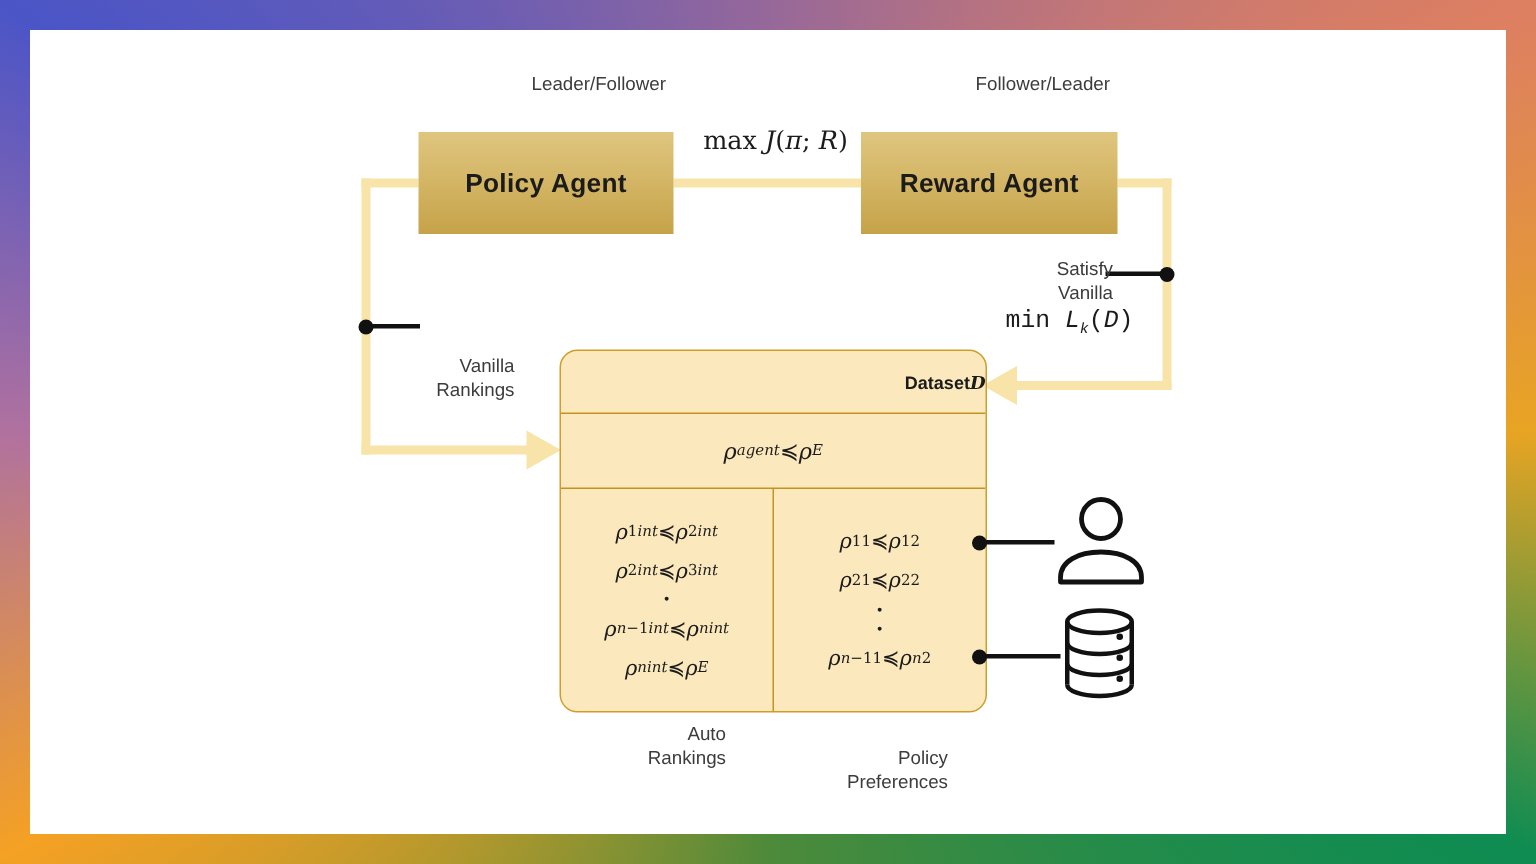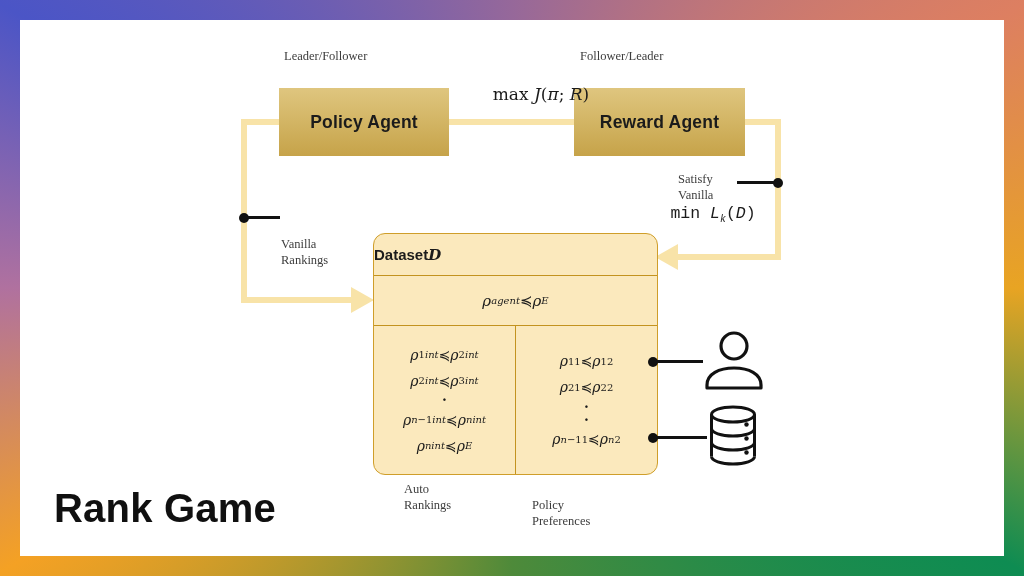--- a/index.html
+++ b/index.html
@@ -5,42 +5,42 @@
   html,body{margin:0;padding:0;}
   .stage{
     position:relative;width:1024px;height:576px;overflow:hidden;
     font-family:"Liberation Sans",sans-serif;
     background:conic-gradient(from 0deg at 50% 50%,
       #96689A 0deg,#DD7F61 61deg,#E8A423 90deg,#0E8C52 119deg,
       #4E8A3A 180deg,#F4A124 241deg,#B0719F 270deg,#4B55C6 299deg,#96689A 360deg);
   }
   .panel{position:absolute;inset:20px;background:#ffffff;}
   .abs{position:absolute;box-sizing:border-box;}
-  .small-label{font-size:12.5px;line-height:16px;color:#3c3c3c;text-align:left;white-space:pre-line;font-family:Liberation Serif, serif;}
+  .small-label{font-size:12.5px;line-height:16px;color:#3c3c3c;text-align:right;white-space:pre-line;}
   .agent-box{
     width:170px;height:68px;display:flex;align-items:center;justify-content:center;
     background:linear-gradient(180deg,#DFC67F 0%,#C6A349 100%);
     font-weight:700;font-size:17.5px;color:#1b1b1b;letter-spacing:.2px;
   }
   .conn{background:#F8E3A8;}
   .arrow-right{width:0;height:0;border-top:13px solid transparent;border-bottom:13px solid transparent;border-left:23px solid #F8E3A8;}
   .arrow-left{width:0;height:0;border-top:13px solid transparent;border-bottom:13px solid transparent;border-right:23px solid #F8E3A8;}
   .dot{width:10px;height:10px;border-radius:50%;background:#111;}
   .blk-line{height:2.5px;background:#111;}
   .math{font-family:"DejaVu Serif","DejaVu Sans",serif;color:#1b1b1b;}
   .math i{font-style:italic;}
   .math sub,.math sup{font-size:10px;}
   .formula{font-size:16.5px;text-align:center;}
   .dataset{
     left:373px;top:233px;width:285px;height:242px;
     background:#FBE9BD;border:1.5px solid #CF9E2A;border-radius:12px;
     display:flex;flex-direction:column;overflow:hidden;
   }
-  .ds-header{height:41px;flex:0 0 41px;border-bottom:1.6px solid #C3931F;display:flex;align-items:center;justify-content:flex-start;
-    font-weight:700;font-size:15px;color:#1b1b1b;}
+  .ds-header{height:41px;flex:0 0 41px;border-bottom:1.6px solid #C3931F;display:flex;align-items:center;justify-content:flex-end;
+    font-weight:700;font-size:12px;color:#1b1b1b;padding-left:40px;}
   .ds-header i{font-family:"DejaVu Serif",serif;}
   .ds-agent-row{height:49px;flex:0 0 49px;border-bottom:1.6px solid #C3931F;display:flex;align-items:center;justify-content:center;font-size:15px;}
   .ds-cols{flex:1;display:flex;}
   .ds-col{flex:1;display:flex;flex-direction:column;justify-content:center;align-items:center;font-size:14px;}
   .ds-col-left{border-right:1.6px solid #C3931F;}
   .ds-row{height:26px;display:flex;align-items:center;}
   .ds-row-dot{height:13px;font-weight:700;}
   .title{font-size:40px;font-weight:700;color:#101010;letter-spacing:.2px;}
   svg{display:block;}
 </style>
@@ -59,21 +59,21 @@
   <div class="abs conn" style="left:775px;top:119px;width:6px;height:141px;"></div>
   <div class="abs conn" style="left:677px;top:254px;width:104px;height:6px;"></div>
   <div class="abs arrow-left" style="left:655px;top:244px;"></div>
 
   <div class="abs small-label" style="left:284px;top:48px;width:160px;">Leader/Follower</div>
   <div class="abs small-label" style="left:580px;top:48px;width:160px;">Follower/Leader</div>
 
   <div class="abs agent-box" style="left:574px;top:88px;width:171px;">Reward Agent</div>
   <div class="abs agent-box" style="left:279px;top:88px;">Policy Agent</div>
 
-  <div class="abs math formula" style="left:476px;top:84px;width:130px;font-size:17px;">max <i>J</i>(<i>π</i>; <i>R</i>)</div>
+  <div class="abs math formula" style="left:452px;top:84px;width:130px;font-size:17px;">max <i>J</i>(<i>π</i>; <i>R</i>)</div>
 
   <div class="abs dot" style="left:239px;top:213px;"></div>
   <div class="abs blk-line" style="left:246px;top:216px;width:34px;"></div>
   <div class="abs small-label" style="left:281px;top:204px;width:62px;margin-top:32px;">Vanilla
 Rankings</div>
 
   <div class="abs dot" style="left:773px;top:178px;"></div>
   <div class="abs blk-line" style="left:737px;top:181px;width:38px;"></div>
   <div class="abs small-label" style="left:678px;top:171px;width:64px;">Satisfy
 Vanilla</div>
@@ -124,14 +124,13 @@
       <path d="M46.5 9.5 V51.5" fill="none" stroke="#111" stroke-width="3"></path>
       <path d="M3.5 23.5 a21.5 7.5 0 0 0 43 0" fill="none" stroke="#111" stroke-width="3"></path>
       <path d="M3.5 37.5 a21.5 7.5 0 0 0 43 0" fill="none" stroke="#111" stroke-width="3"></path>
       <path d="M3.5 51.5 a21.5 7.5 0 0 0 43 0" fill="none" stroke="#111" stroke-width="3"></path>
       <circle cx="38.5" cy="19.5" r="2.2" fill="#111"></circle>
       <circle cx="38.5" cy="33.5" r="2.2" fill="#111"></circle>
       <circle cx="38.5" cy="47.5" r="2.2" fill="#111"></circle>
     </svg>
   </div>
 
-  <div class="abs title" style="left:54px;top:486px;">Rank Game</div>
 </div>
 
 </body></html>

